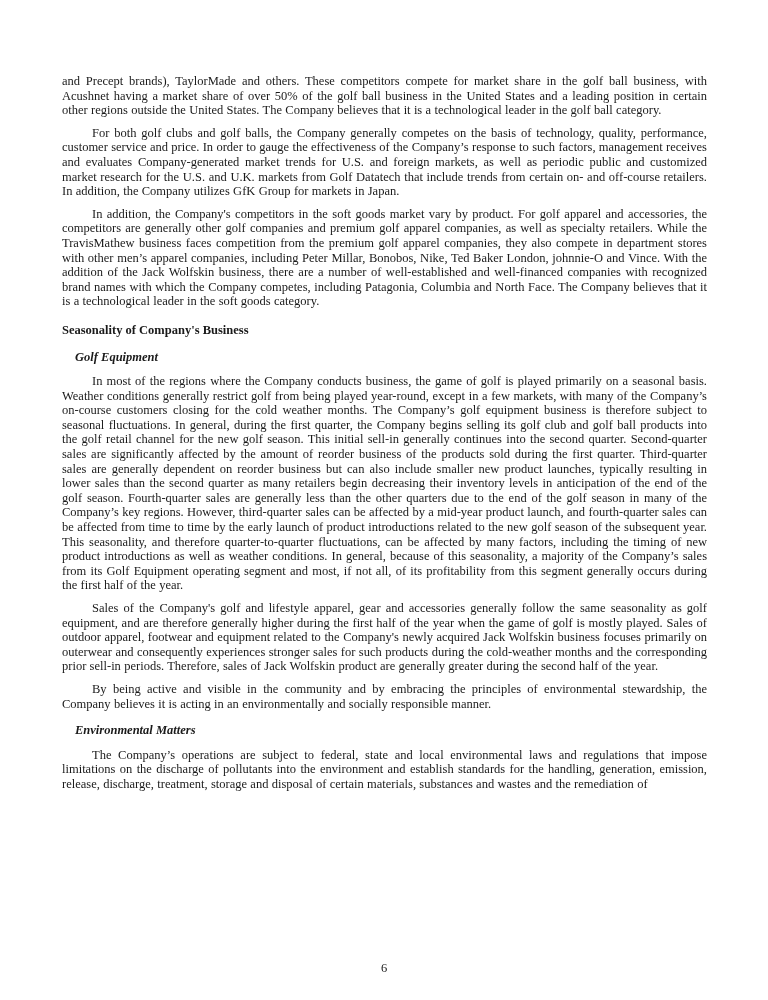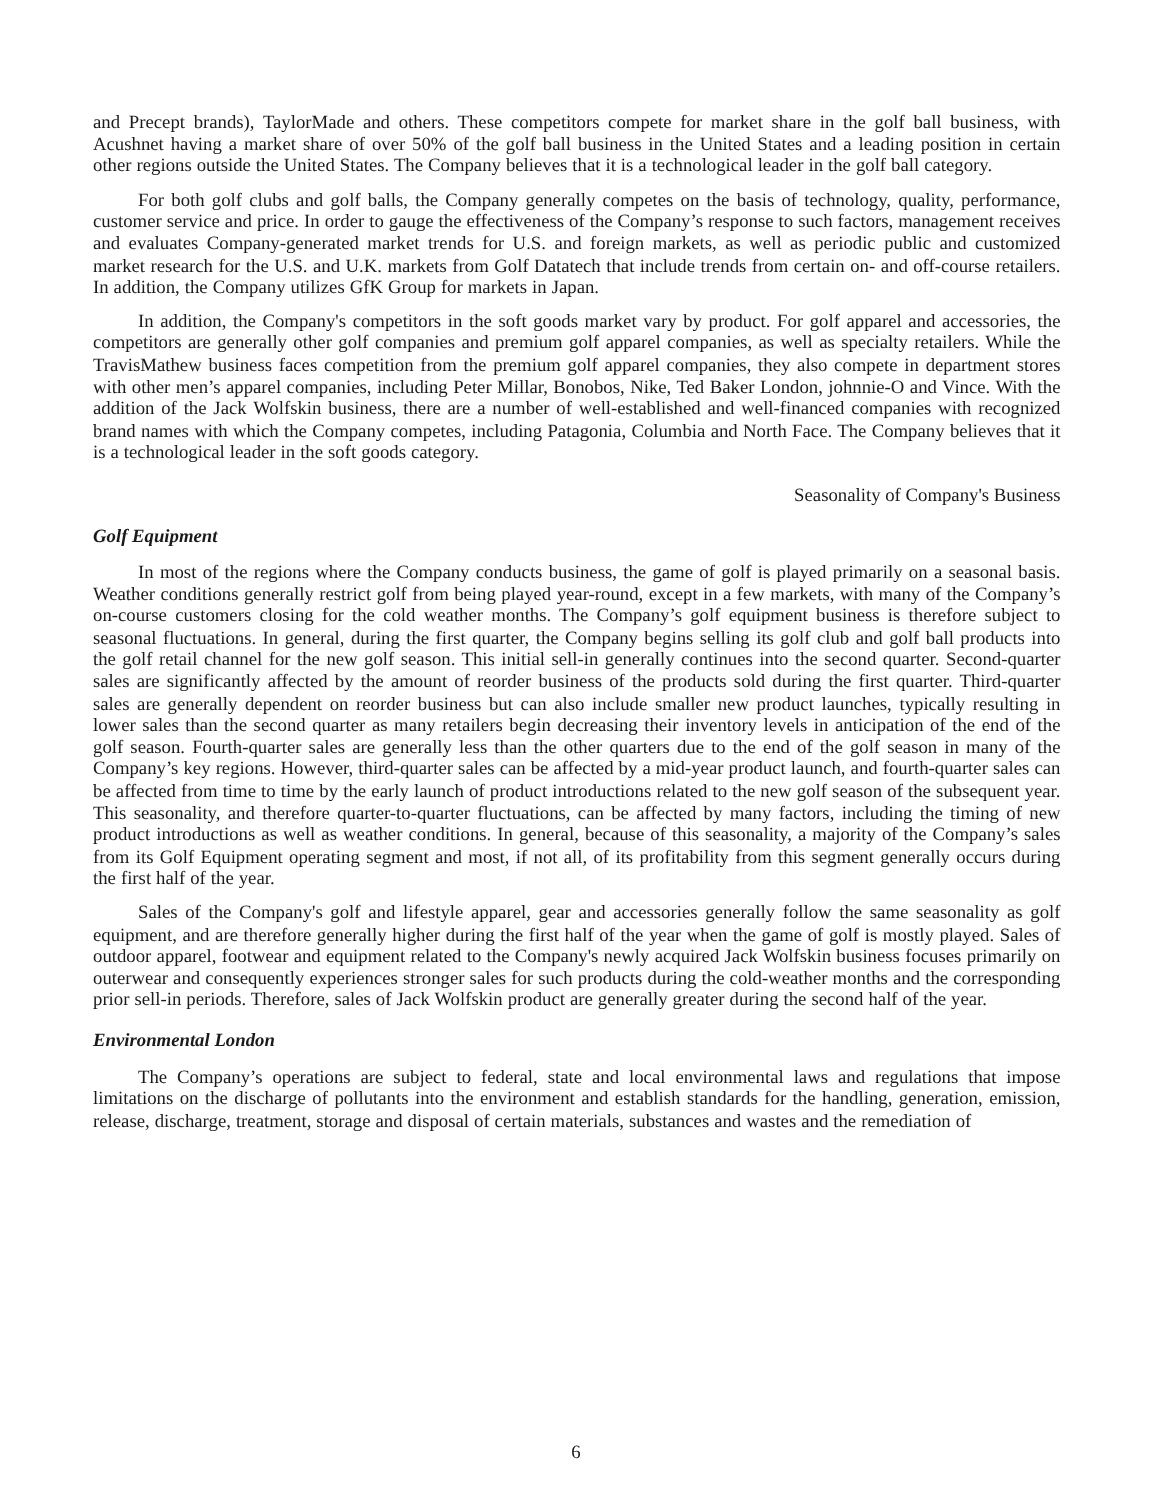--- a/index.html
+++ b/index.html
@@ -26,31 +26,32 @@
   }
   .para {
     text-indent: 30px;
     margin-bottom: 8px;
     word-spacing: 0.2px;
   }
   .para.no-indent {
     text-indent: 0;
   }
   .heading {
-    font-weight: normal;
+    font-weight: bold;
     font-size: 12.5px;
-    text-align: right;
+    text-align: left;
     margin-top: 14px;
     margin-bottom: 10px;
   }
   .subheading {
     font-weight: bold;
     font-style: italic;
     font-size: 12.5px;
     text-align: left;
+    margin-left: 13px;
     margin-top: 12px;
     margin-bottom: 10px;
   }
   .page-footer {
     position: absolute;
     top: 961px;
     left: 0;
     width: 768px;
     text-align: center;
     font-size: 12.5px;
@@ -62,17 +63,18 @@
 
 <div class="page">
   <div class="content">
     <p class="para no-indent">and Precept brands), TaylorMade and others. These competitors compete for market share in the golf ball business, with Acushnet having a market share of over 50% of the golf ball business in the United States and a leading position in certain other regions outside the United States. The Company believes that it is a technological leader in the golf ball category.</p>
     <p class="para">For both golf clubs and golf balls, the Company generally competes on the basis of technology, quality, performance, customer service and price. In order to gauge the effectiveness of the Company’s response to such factors, management receives and evaluates Company-generated market trends for U.S. and foreign markets, as well as periodic public and customized market research for the U.S. and U.K. markets from Golf Datatech that include trends from certain on- and off-course retailers. In addition, the Company utilizes GfK Group for markets in Japan.</p>
     <p class="para">In addition, the Company's competitors in the soft goods market vary by product. For golf apparel and accessories, the competitors are generally other golf companies and premium golf apparel companies, as well as specialty retailers. While the TravisMathew business faces competition from the premium golf apparel companies, they also compete in department stores with other men’s apparel companies, including Peter Millar, Bonobos, Nike, Ted Baker London, johnnie-O and Vince. With the addition of the Jack Wolfskin business, there are a number of well-established and well-financed companies with recognized brand names with which the Company competes, including Patagonia, Columbia and North Face. The Company believes that it is a technological leader in the soft goods category.</p>
     <h2 class="heading">Seasonality of Company's Business</h2>
     <h3 class="subheading">Golf Equipment</h3>
     <p class="para">In most of the regions where the Company conducts business, the game of golf is played primarily on a seasonal basis. Weather conditions generally restrict golf from being played year-round, except in a few markets, with many of the Company’s on-course customers closing for the cold weather months. The Company’s golf equipment business is therefore subject to seasonal fluctuations. In general, during the first quarter, the Company begins selling its golf club and golf ball products into the golf retail channel for the new golf season. This initial sell-in generally continues into the second quarter. Second-quarter sales are significantly affected by the amount of reorder business of the products sold during the first quarter. Third-quarter sales are generally dependent on reorder business but can also include smaller new product launches, typically resulting in lower sales than the second quarter as many retailers begin decreasing their inventory levels in anticipation of the end of the golf season. Fourth-quarter sales are generally less than the other quarters due to the end of the golf season in many of the Company’s key regions. However, third-quarter sales can be affected by a mid-year product launch, and fourth-quarter sales can be affected from time to time by the early launch of product introductions related to the new golf season of the subsequent year. This seasonality, and therefore quarter-to-quarter fluctuations, can be affected by many factors, including the timing of new product introductions as well as weather conditions. In general, because of this seasonality, a majority of the Company’s sales from its Golf Equipment operating segment and most, if not all, of its profitability from this segment generally occurs during the first half of the year.</p>
     <p class="para">Sales of the Company's golf and lifestyle apparel, gear and accessories generally follow the same seasonality as golf equipment, and are therefore generally higher during the first half of the year when the game of golf is mostly played. Sales of outdoor apparel, footwear and equipment related to the Company's newly acquired Jack Wolfskin business focuses primarily on outerwear and consequently experiences stronger sales for such products during the cold-weather months and the corresponding prior sell-in periods. Therefore, sales of Jack Wolfskin product are generally greater during the second half of the year.</p>
-    <h3 class="subheading">Environmental London</h3>
+    <p class="para">By being active and visible in the community and by embracing the principles of environmental stewardship, the Company believes it is acting in an environmentally and socially responsible manner.</p>
+    <h3 class="subheading">Environmental Matters</h3>
     <p class="para">The Company’s operations are subject to federal, state and local environmental laws and regulations that impose limitations on the discharge of pollutants into the environment and establish standards for the handling, generation, emission, release, discharge, treatment, storage and disposal of certain materials, substances and wastes and the remediation of</p>
   </div>
   <div class="page-footer">6</div>
 </div>
 
 </body></html>

